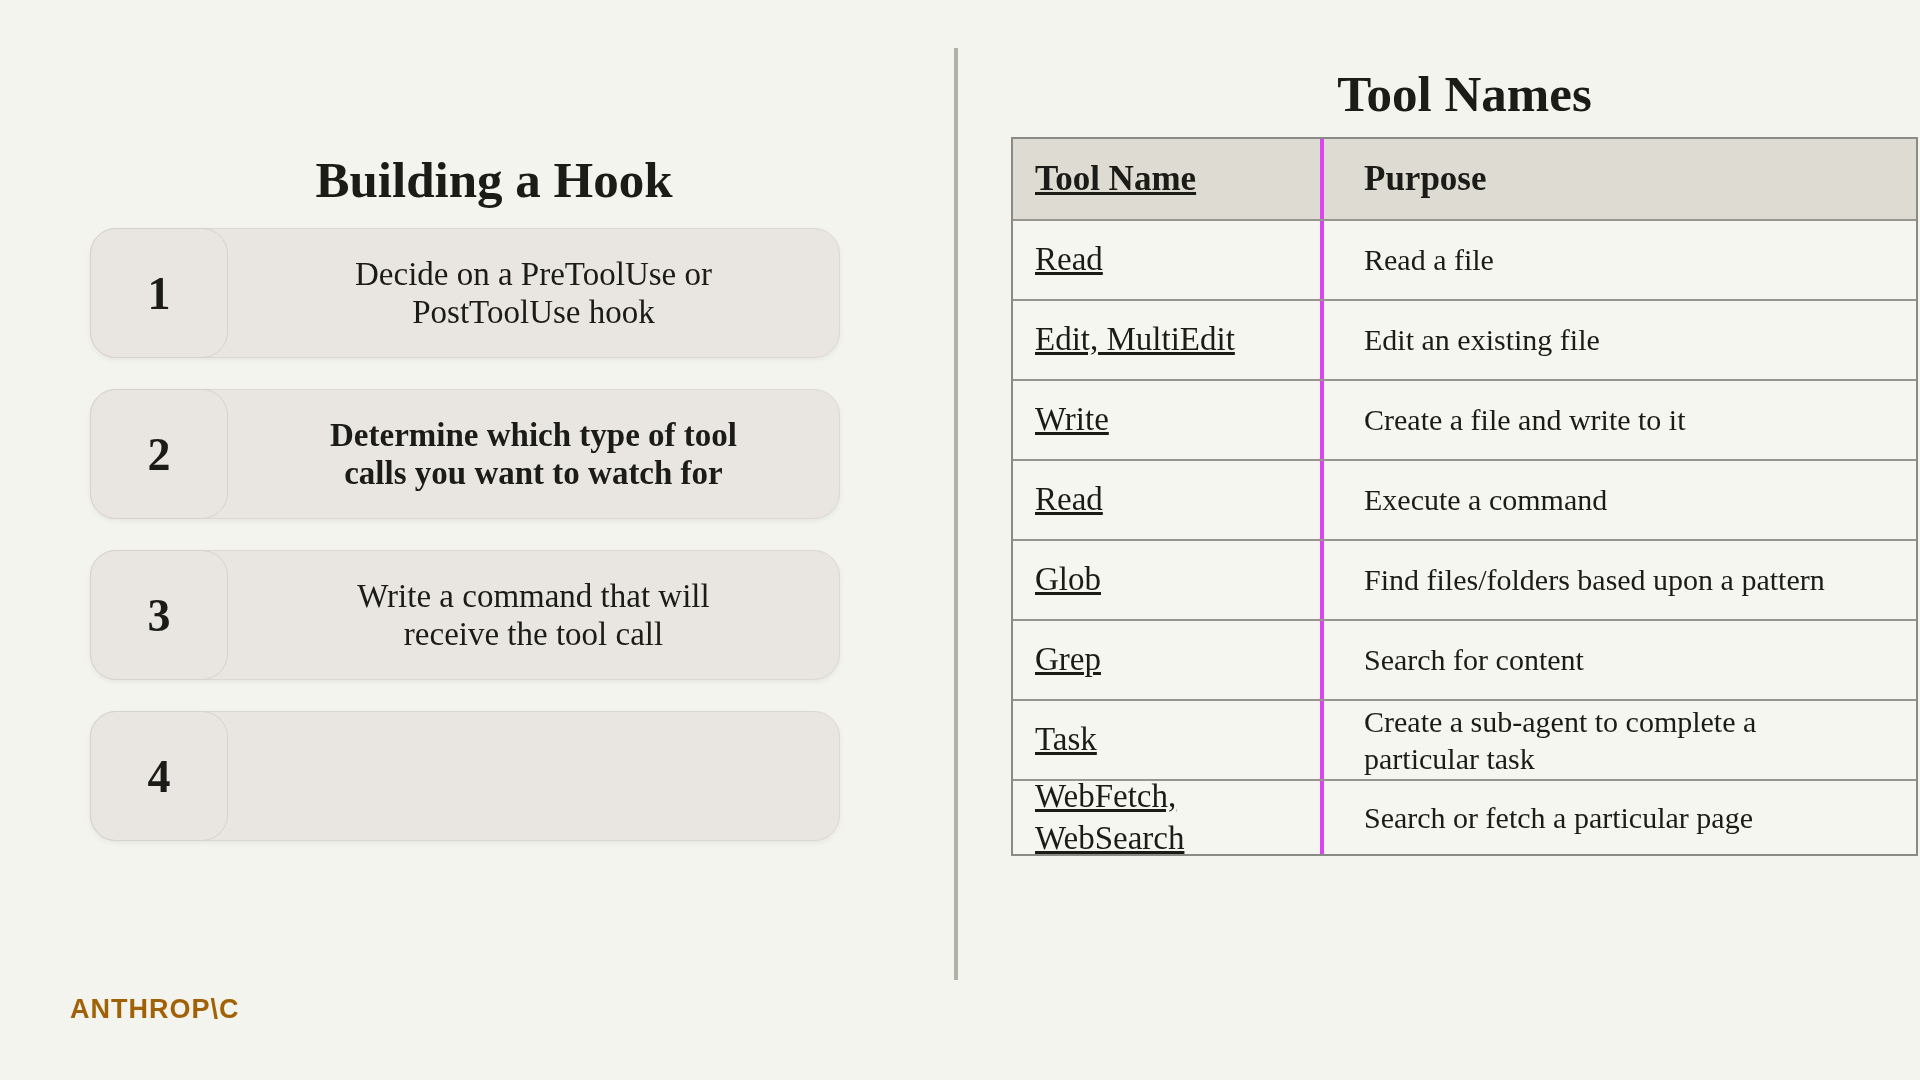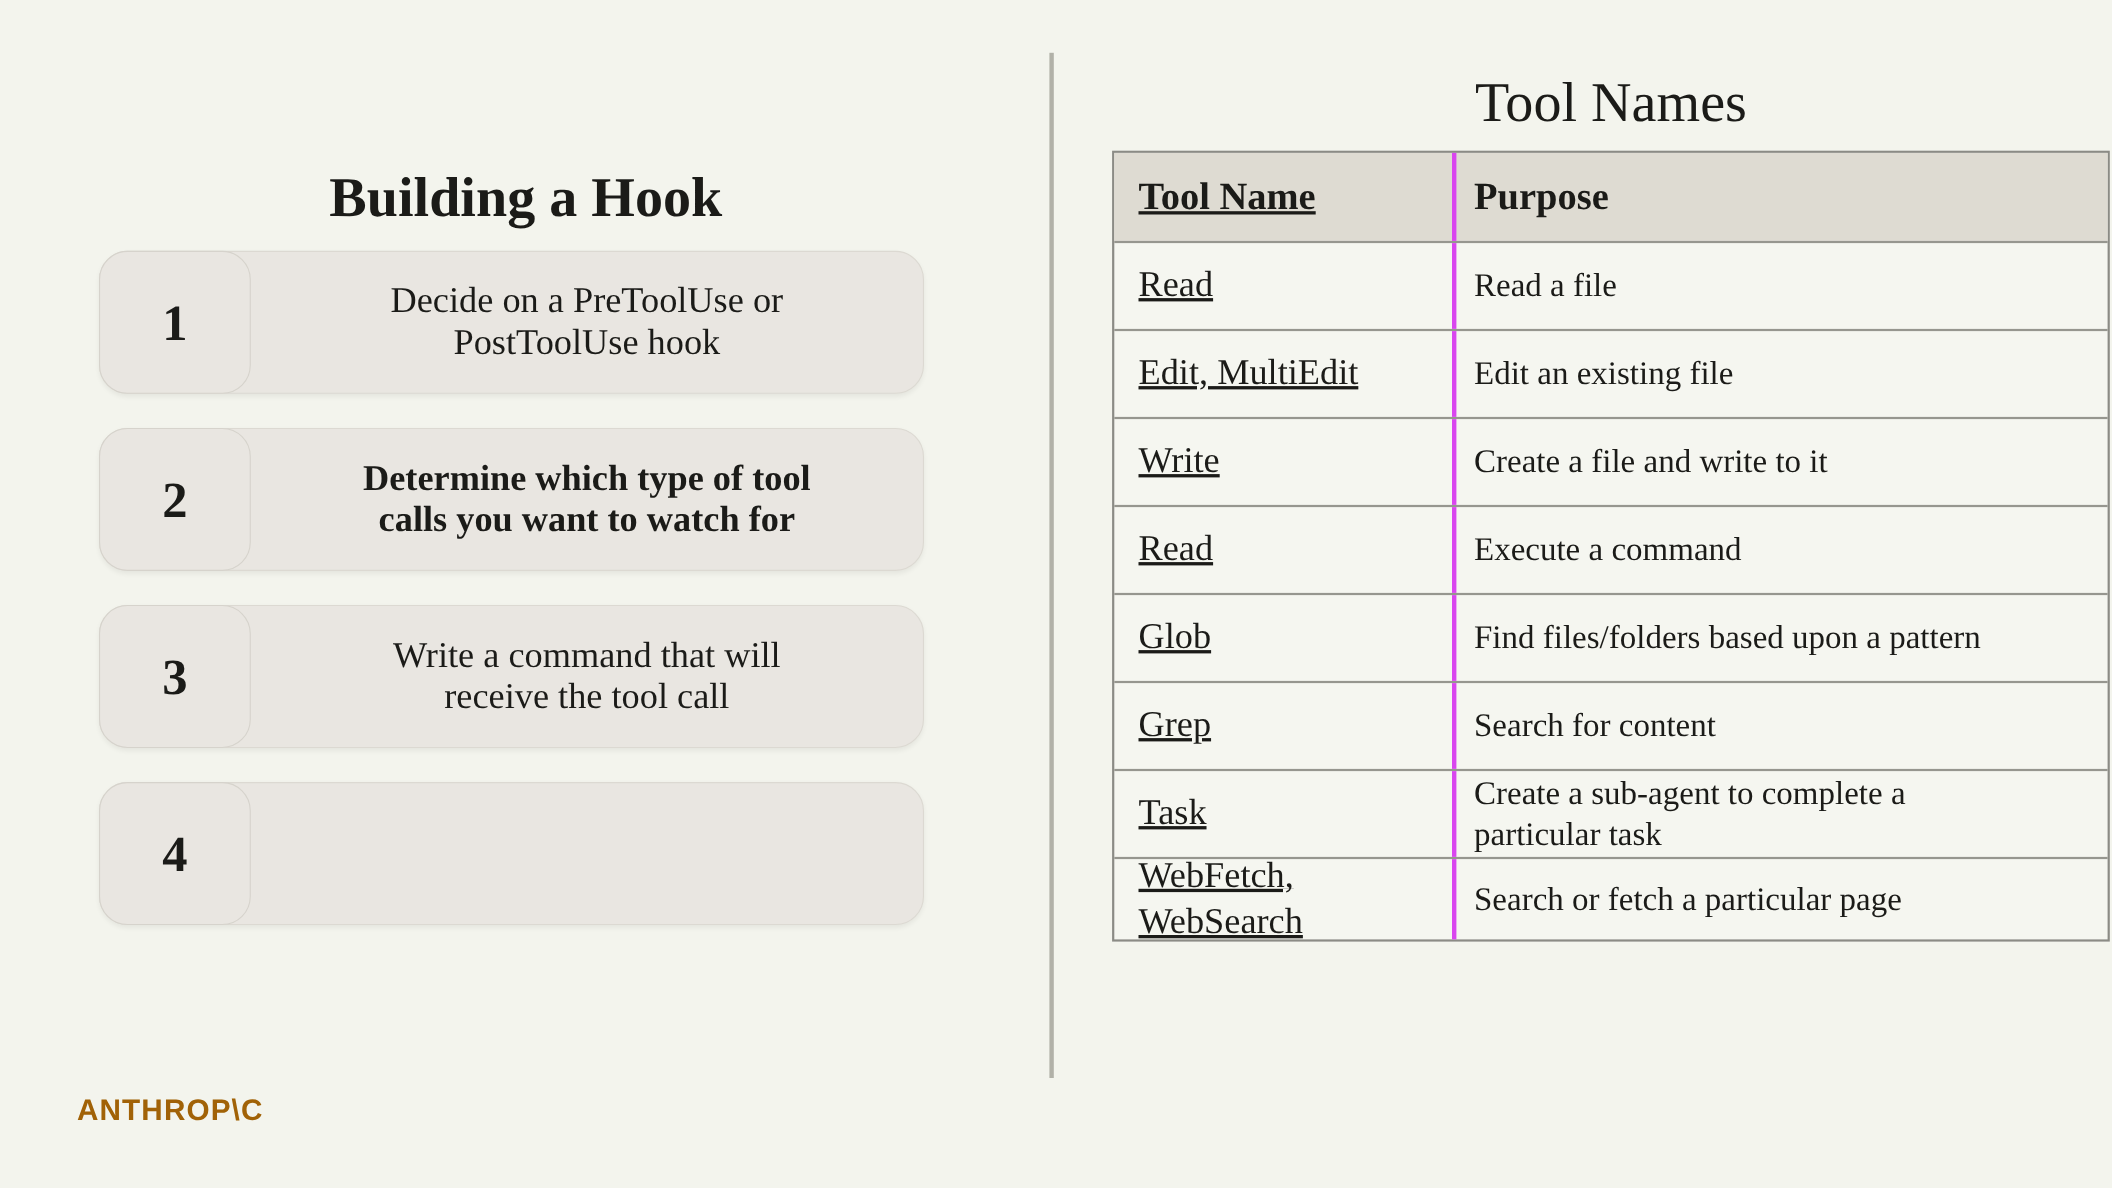--- a/index.html
+++ b/index.html
@@ -5,21 +5,21 @@
   html,body { margin:0; padding:0; background:#f3f4ed; }
   .canvas {
     position:relative; width:1920px; height:1080px;
     background:#f3f4ed; color:#1b1b18;
     font-family:"Liberation Serif", serif;
     overflow:hidden;
   }
 
   
   .left-title {
-    position:absolute; top:150px; left:0; width:956px;
+    position:absolute; top:150px; left:16px; width:956px;
     text-align:center; font-size:51px; font-weight:bold;
     line-height:1.2; margin:0;
   }
   .steps { position:absolute; left:90px; top:228px; width:750px; }
   .step {
     position:relative; box-sizing:border-box;
     height:130px; margin-bottom:31px;
     display:flex; align-items:stretch;
     background:#e9e6e1;
     border:1px solid #dcd9d2;
@@ -44,21 +44,21 @@
 
   
   .divider {
     position:absolute; left:954px; top:48px;
     width:4px; height:932px; background:#b1b1a8;
   }
 
   
   .right-title {
     position:absolute; top:64px; left:1011px; width:907px;
-    text-align:center; font-size:51px; font-weight:normal;
+    text-align:center; font-size:51px; font-weight:bold;
     line-height:1.2; margin:0;
   }
   .tool-table {
     position:absolute; left:1011px; top:137px; width:907px;
     box-sizing:border-box;
     border:2px solid #8b8b85;
     background:#f5f6f0;
   }
   .trow { display:flex; border-top:2px solid #96968f; box-sizing:border-box; }
   .trow:first-child { border-top:none; }
@@ -67,21 +67,21 @@
   .trow.r.tall { height:75px; }
   .cell-name {
     flex:0 0 311px; box-sizing:border-box;
     padding:0 30px 0 22px;
     display:flex; align-items:center;
     border-right:4px solid #d946ef;
     font-size:33px; line-height:1.25; white-space:pre-line;text-decoration:underline;
   }
   .cell-purpose {
     flex:1; box-sizing:border-box;
-    padding:0 18px 0 16px;
+    padding:0 18px 0 40px;
     display:flex; align-items:center;
     font-size:30px; line-height:1.25; white-space:pre-line;
   }
   .trow.header .cell-name,
   .trow.header .cell-purpose { font-size:35px; font-weight:bold; }
 
   
   .logo {
     position:absolute; left:70px; top:994px;
     font-family:"Liberation Sans", sans-serif;

